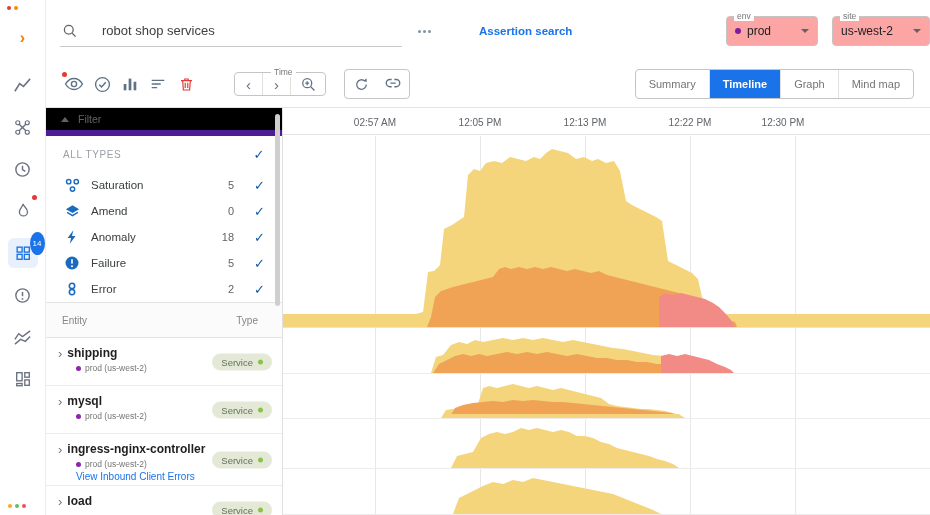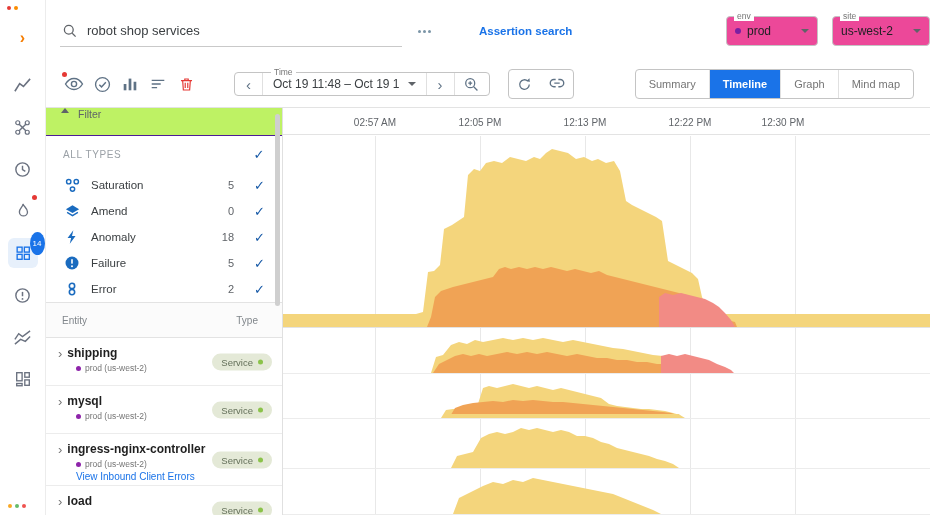--- a/index.html
+++ b/index.html
@@ -20,29 +20,29 @@
     position:relative;border-radius:6px;color:#6b7280}
   .rail-btn.selected{background:#e7f0fb;color:#1a73e8}
   .rail-badge{position:absolute;top:-6px;right:-7px;background:#1a73e8;color:#fff;font-size:8px;
     width:15px;height:23px;border-radius:50%;display:flex;align-items:center;justify-content:center}
   .notif{position:absolute;top:-1px;right:1px;width:5px;height:5px;background:#e53935;border-radius:50%}
 
   
   .main{flex:1;display:flex;flex-direction:column;min-width:0}
   .header{height:108px;flex-shrink:0;border-bottom:1px solid #e3e3e3;padding-left:14px}
   .h-row1{height:62px;display:flex;align-items:center}
-  .search{display:flex;align-items:center;gap:9px;width:342px;border-bottom:1px solid #c9c9c9;
+  .search{display:flex;align-items:center;gap:24px;width:342px;border-bottom:1px solid #c9c9c9;
     padding:7px 2px;color:#5f6368}
   .search-text{font-size:13px;color:#3c4043}
   .more-dots{margin-left:16px;display:flex;gap:2px;cursor:pointer}
   .more-dots i{width:3px;height:3px;border-radius:50%;background:#7b95a7;display:block}
   .assertion{margin-left:48px;color:#1a73e8;font-size:11.5px;font-weight:bold;cursor:pointer}
   .h-spacer{flex:1}
   .select{position:relative;border:1px solid #c4c4c4;border-radius:4px;height:30px;display:flex;
-    align-items:center;padding:0 8px;gap:6px;background:#ec4899;cursor:pointer}
+    align-items:center;padding:0 8px;gap:6px;background:#fca5a5;cursor:pointer}
   .select.env{width:92px;margin-right:14px}
   .select.site{width:98px;}
   .select-label{position:absolute;top:-6px;left:7px;background:#fff;font-size:8.5px;color:#757575;padding:0 3px}
   .select-value{font-size:12px;color:#202124;white-space:nowrap}
   .pdot{width:6px;height:6px;border-radius:50%;background:#7b1fa2;flex-shrink:0}
   .caret{width:0;height:0;border-left:4px solid transparent;border-right:4px solid transparent;
     border-top:4px solid #5f6368;margin-left:auto}
 
   .h-row2{height:44px;display:flex;align-items:center}
   .tool{width:28px;height:28px;display:flex;align-items:center;justify-content:center;position:relative;
@@ -63,22 +63,22 @@
     margin-left:auto;margin-right:16px;background:#fff}
   .tab{display:flex;align-items:center;padding:0 13px;font-size:11px;color:#757575;
     border-right:1px solid #e0e0e0;cursor:pointer;white-space:nowrap}
   .tab:last-child{border-right:none}
   .tab.active{background:#1a73e8;color:#fff;font-weight:bold}
 
   
   .content{flex:1;display:flex;min-height:0}
   .left-panel{width:237px;flex-shrink:0;border-right:1px solid #e0e0e0;position:relative;overflow:hidden}
   .scroll-thumb{position:absolute;right:2px;top:6px;width:5px;height:192px;background:#cfcfcf;border-radius:3px}
-  .filter-head{height:28px;display:flex;align-items:flex-start;gap:9px;padding:0 15px;
-    border-bottom:1px solid #4c1d95;font-size:10.5px;color:#5f6368;background:#bef264;cursor:pointer}
+  .filter-head{height:28px;display:flex;align-items:center;gap:9px;padding:0 15px;
+    border-bottom:6px solid #4c1d95;font-size:10.5px;color:#5f6368;background:#000000;cursor:pointer}
   .tri-up{width:0;height:0;border-left:4px solid transparent;border-right:4px solid transparent;
     border-bottom:5px solid #5f6368}
   .all-types{height:36px;display:flex;align-items:center;padding:0 17px;font-size:10px;
     letter-spacing:.6px;color:#9aa0a6}
   .check{color:#1558a6;font-size:13px;font-weight:bold}
   .f-item{height:26px;display:flex;align-items:center;padding:0 17px;gap:10px;cursor:pointer}
   .f-icon{width:18px;height:18px;display:flex;align-items:center;justify-content:center;color:#1a6bbf}
   .f-label{font-size:11.5px;color:#3c4043}
   .f-count{margin-left:auto;font-size:11px;color:#5f6368}
   .f-check{margin-left:10px}
@@ -245,24 +245,20 @@
         </div>
         <div class="tool trash">
           <svg class="icon" width="17" height="17" viewBox="0 0 20 20">
               <path d="M3.5 5.5h13M8 5.5V3.5h4v2M5.5 5.5l.8 11h7.4l.8-11M8.5 8v6M11.5 8v6" fill="none" stroke="currentColor" stroke-width="1.4"></path>
             </svg>
         </div>
 
         <div class="time-group">
           <span class="time-label">Time</span>
           <div class="tseg arrow">‹</div>
-          <div class="tseg value">
-            <span>Oct 19 11:48 – Oct 19 1</span>
-            <span class="caret"></span>
-          </div>
           <div class="tseg arrow">›</div>
           <div class="tseg">
             <svg class="icon" width="17" height="17" viewBox="0 0 20 20">
                 <circle cx="8.5" cy="8.5" r="5.3" fill="none" stroke="currentColor" stroke-width="1.5"></circle>
                 <path d="M12.6 12.6L17 17M8.5 6.2v4.6M6.2 8.5h4.6" stroke="currentColor" stroke-width="1.5" fill="none"></path>
               </svg>
           </div>
         </div>
 
         <div class="util-group">

